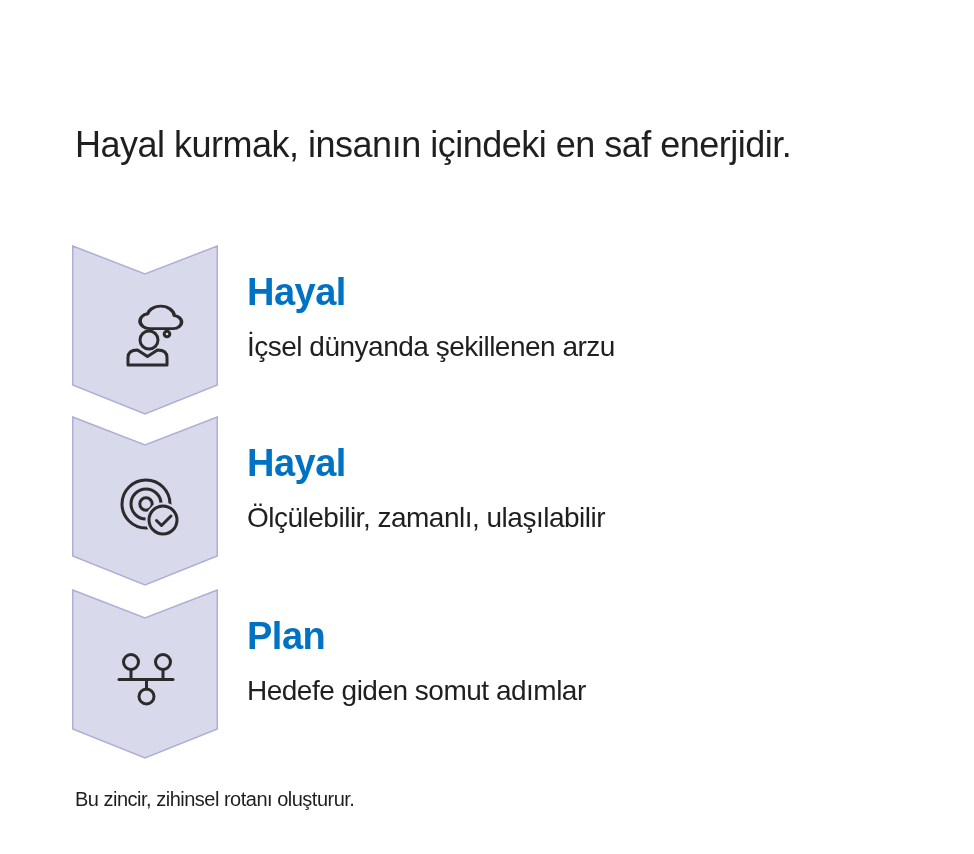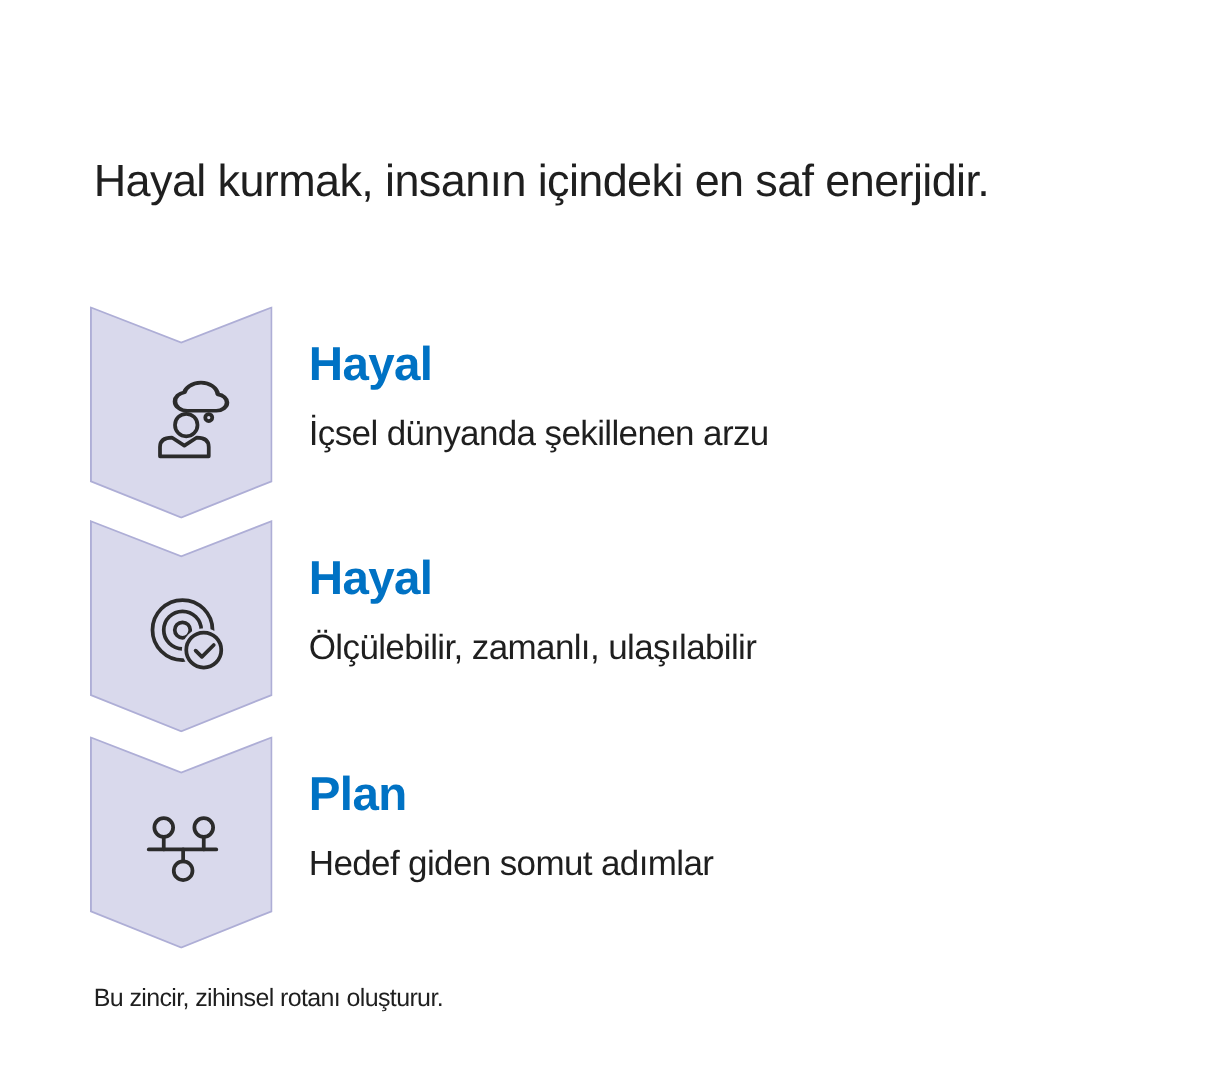--- a/index.html
+++ b/index.html
@@ -143,18 +143,18 @@
         <line class="ink" x1="0" y1="27.5" x2="54" y2="27.5"></line>
         <circle class="ink" cx="12" cy="10" r="7.5"></circle>
         <line class="ink" x1="12" y1="17.5" x2="12" y2="27.5"></line>
         <circle class="ink" cx="44" cy="10" r="7.5"></circle>
         <line class="ink" x1="44" y1="17.5" x2="44" y2="27.5"></line>
         <line class="ink" x1="27.5" y1="27.5" x2="27.5" y2="37"></line>
         <circle class="ink" cx="27.5" cy="44.5" r="7.5"></circle>
       </g>
     </svg>
     <div class="step-label">Plan</div>
-    <div class="step-desc">Hedef giden somut adımlar</div>
+    <div class="step-desc">Hedefe giden somut adımlar</div>
   </div>
 
   <div class="footer-note">Bu zincir, zihinsel rotanı oluşturur.</div>
 
 </div>
 
 </body></html>

